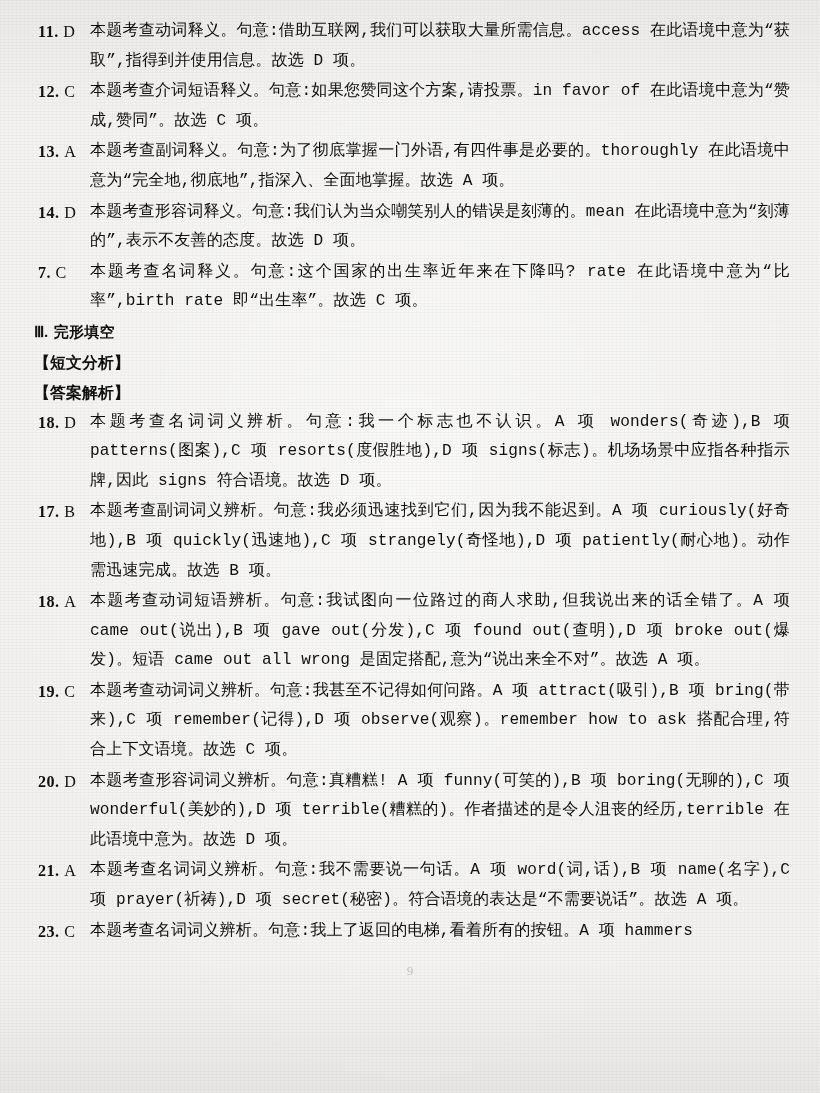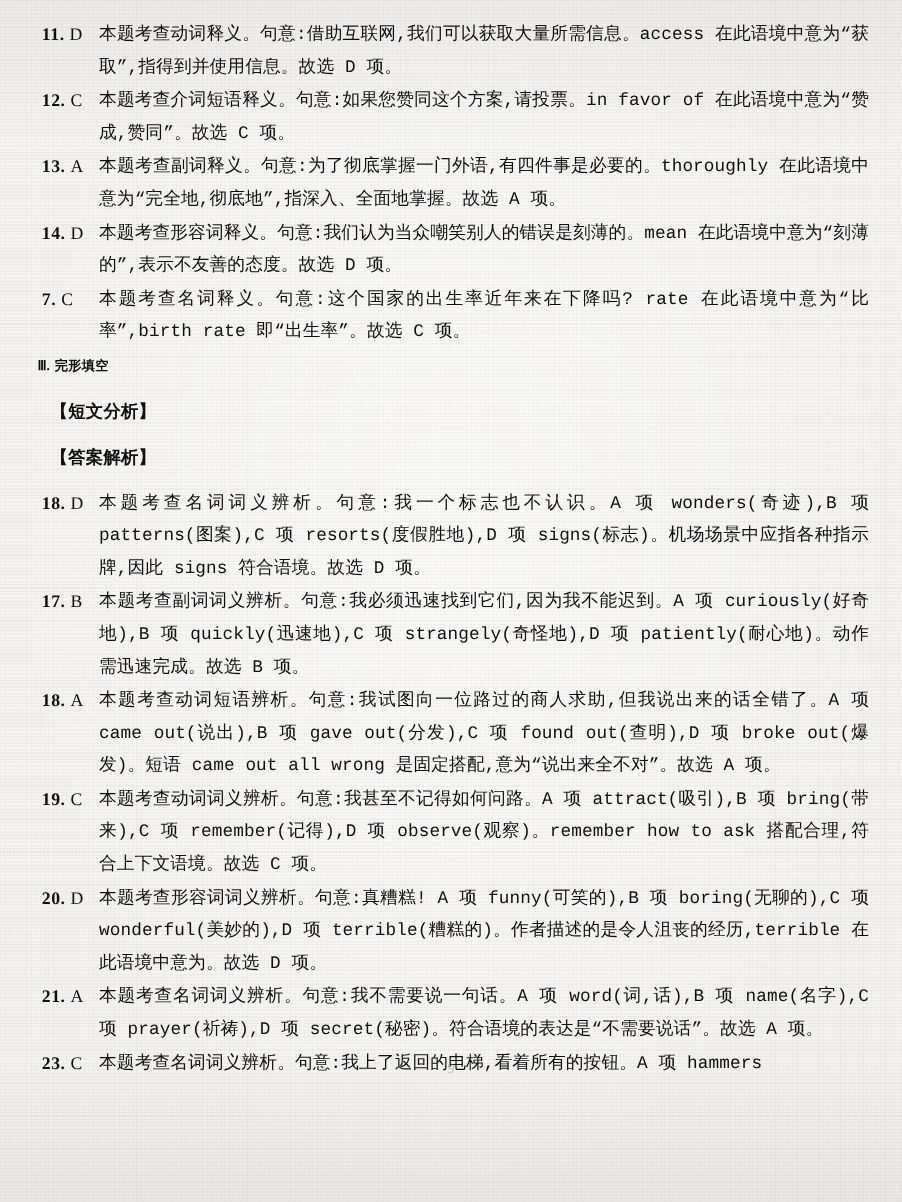--- a/index.html
+++ b/index.html
@@ -74,37 +74,37 @@
   }
   .entry .body {
     display: block;
     font-family: Liberation Mono, monospace;
   }
 
   
   .sec-head {
     font-family: "DejaVu Sans", "Liberation Sans", sans-serif;
     font-weight: bold;
-    font-size: 12px;
+    font-size: 15px;
     line-height: 29.6px;
     margin: 1px 0 0 0;
     letter-spacing: .3px;
   }
   .sec-head .rn {
     font-family: "Liberation Serif", serif;
     font-weight: bold;
     letter-spacing: 0;
   }
 
   .block-head {
     font-family: Liberation Serif, serif;
     font-weight: bold;
     font-size: 15.8px;
     line-height: 30px;
-    margin: 12px;
+    margin: 0;
     letter-spacing: .2px;
   }
 
   
   .analysis {
     font-size: 16.1px;
     line-height: 32.4px;
     text-align: justify;
     text-justify: inter-character;
     text-indent: 2em;

